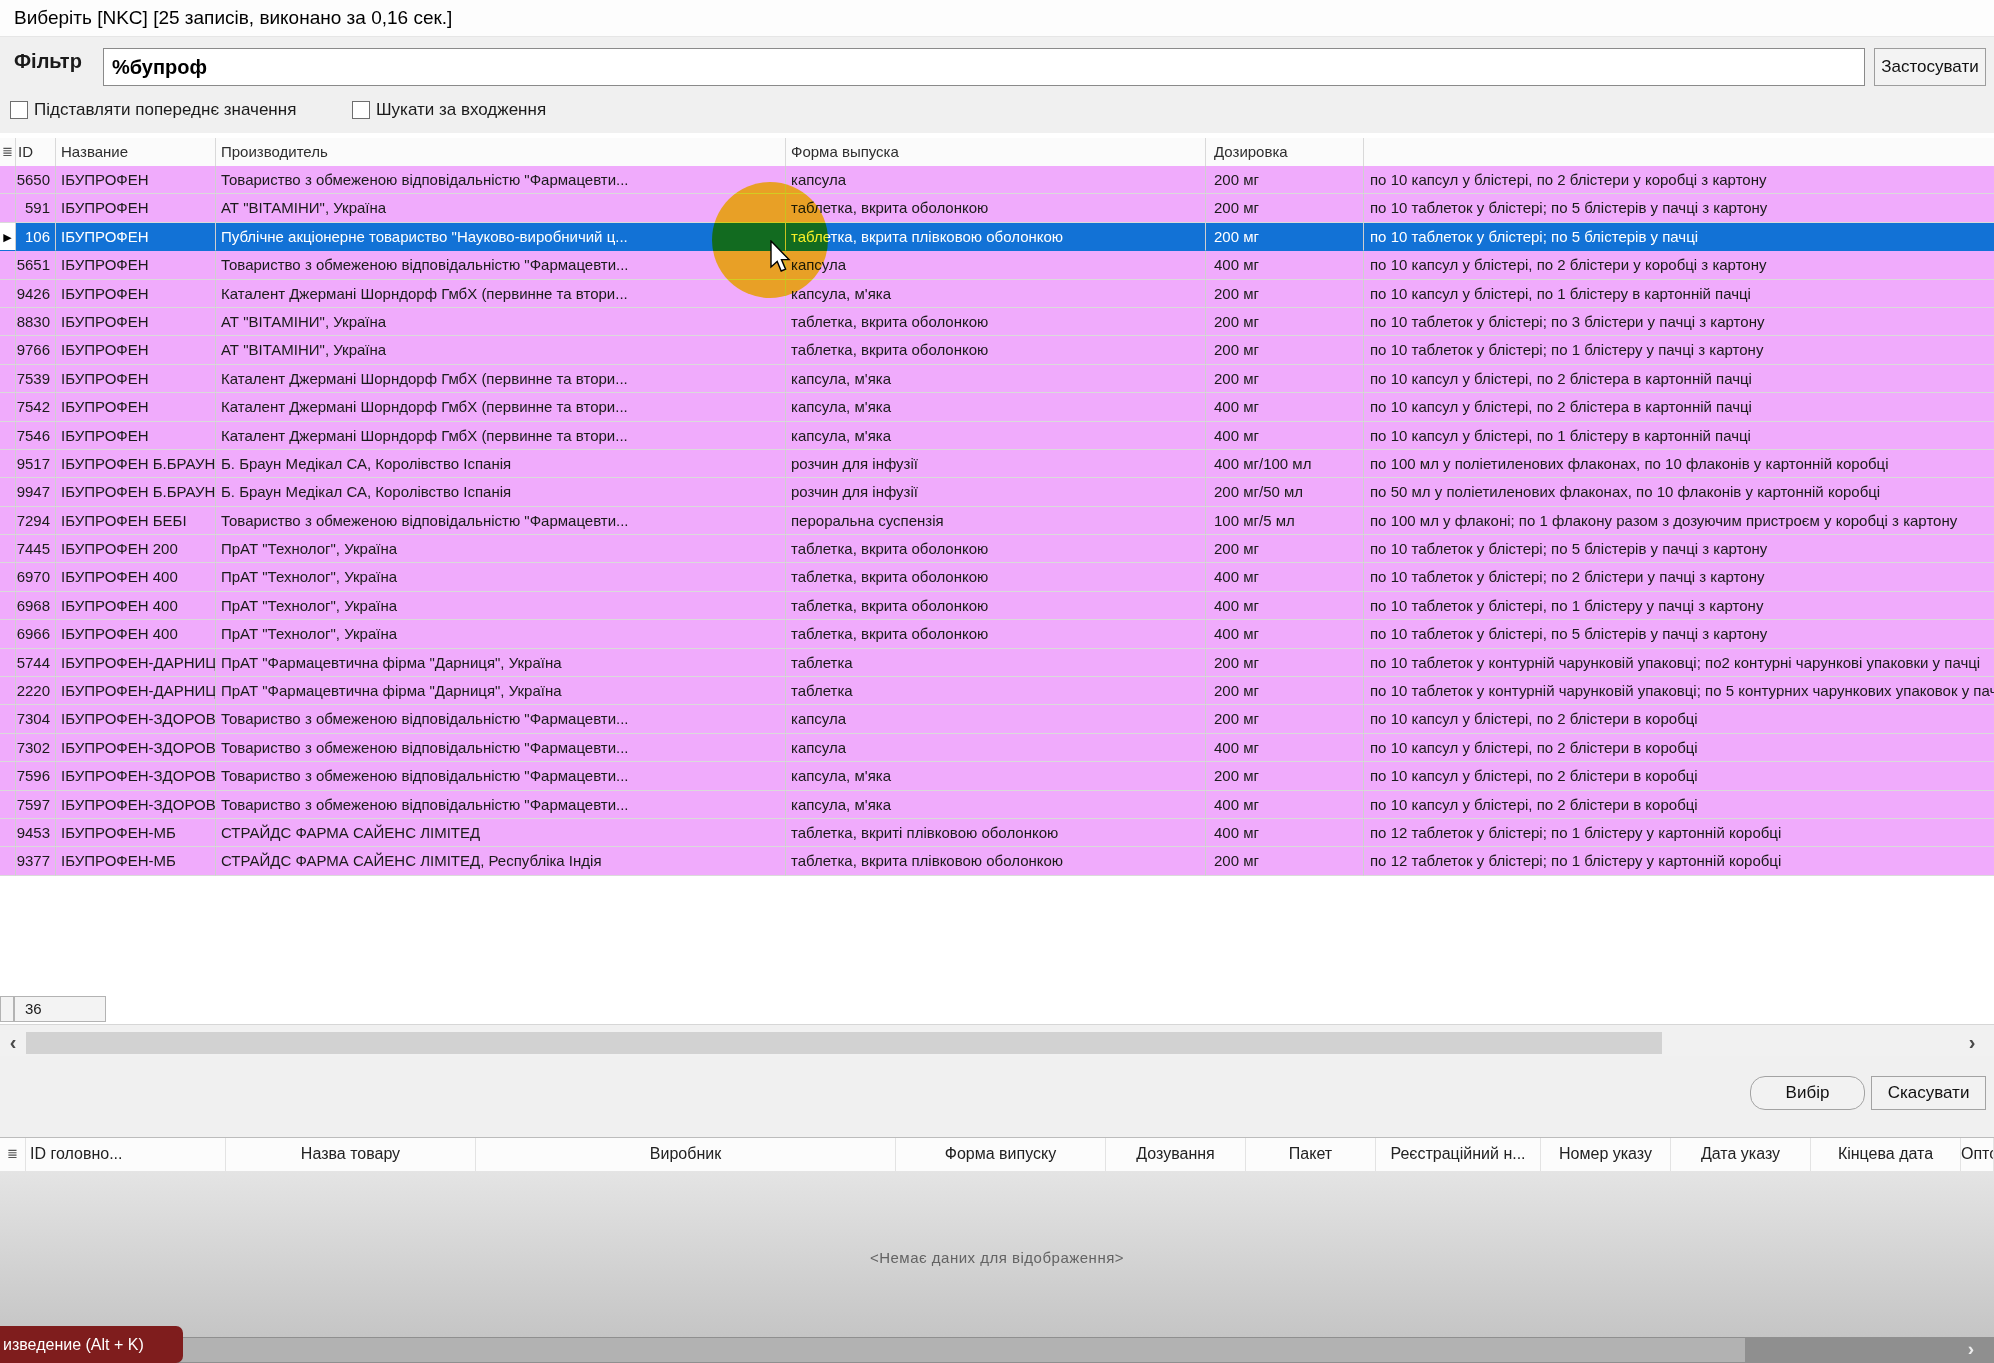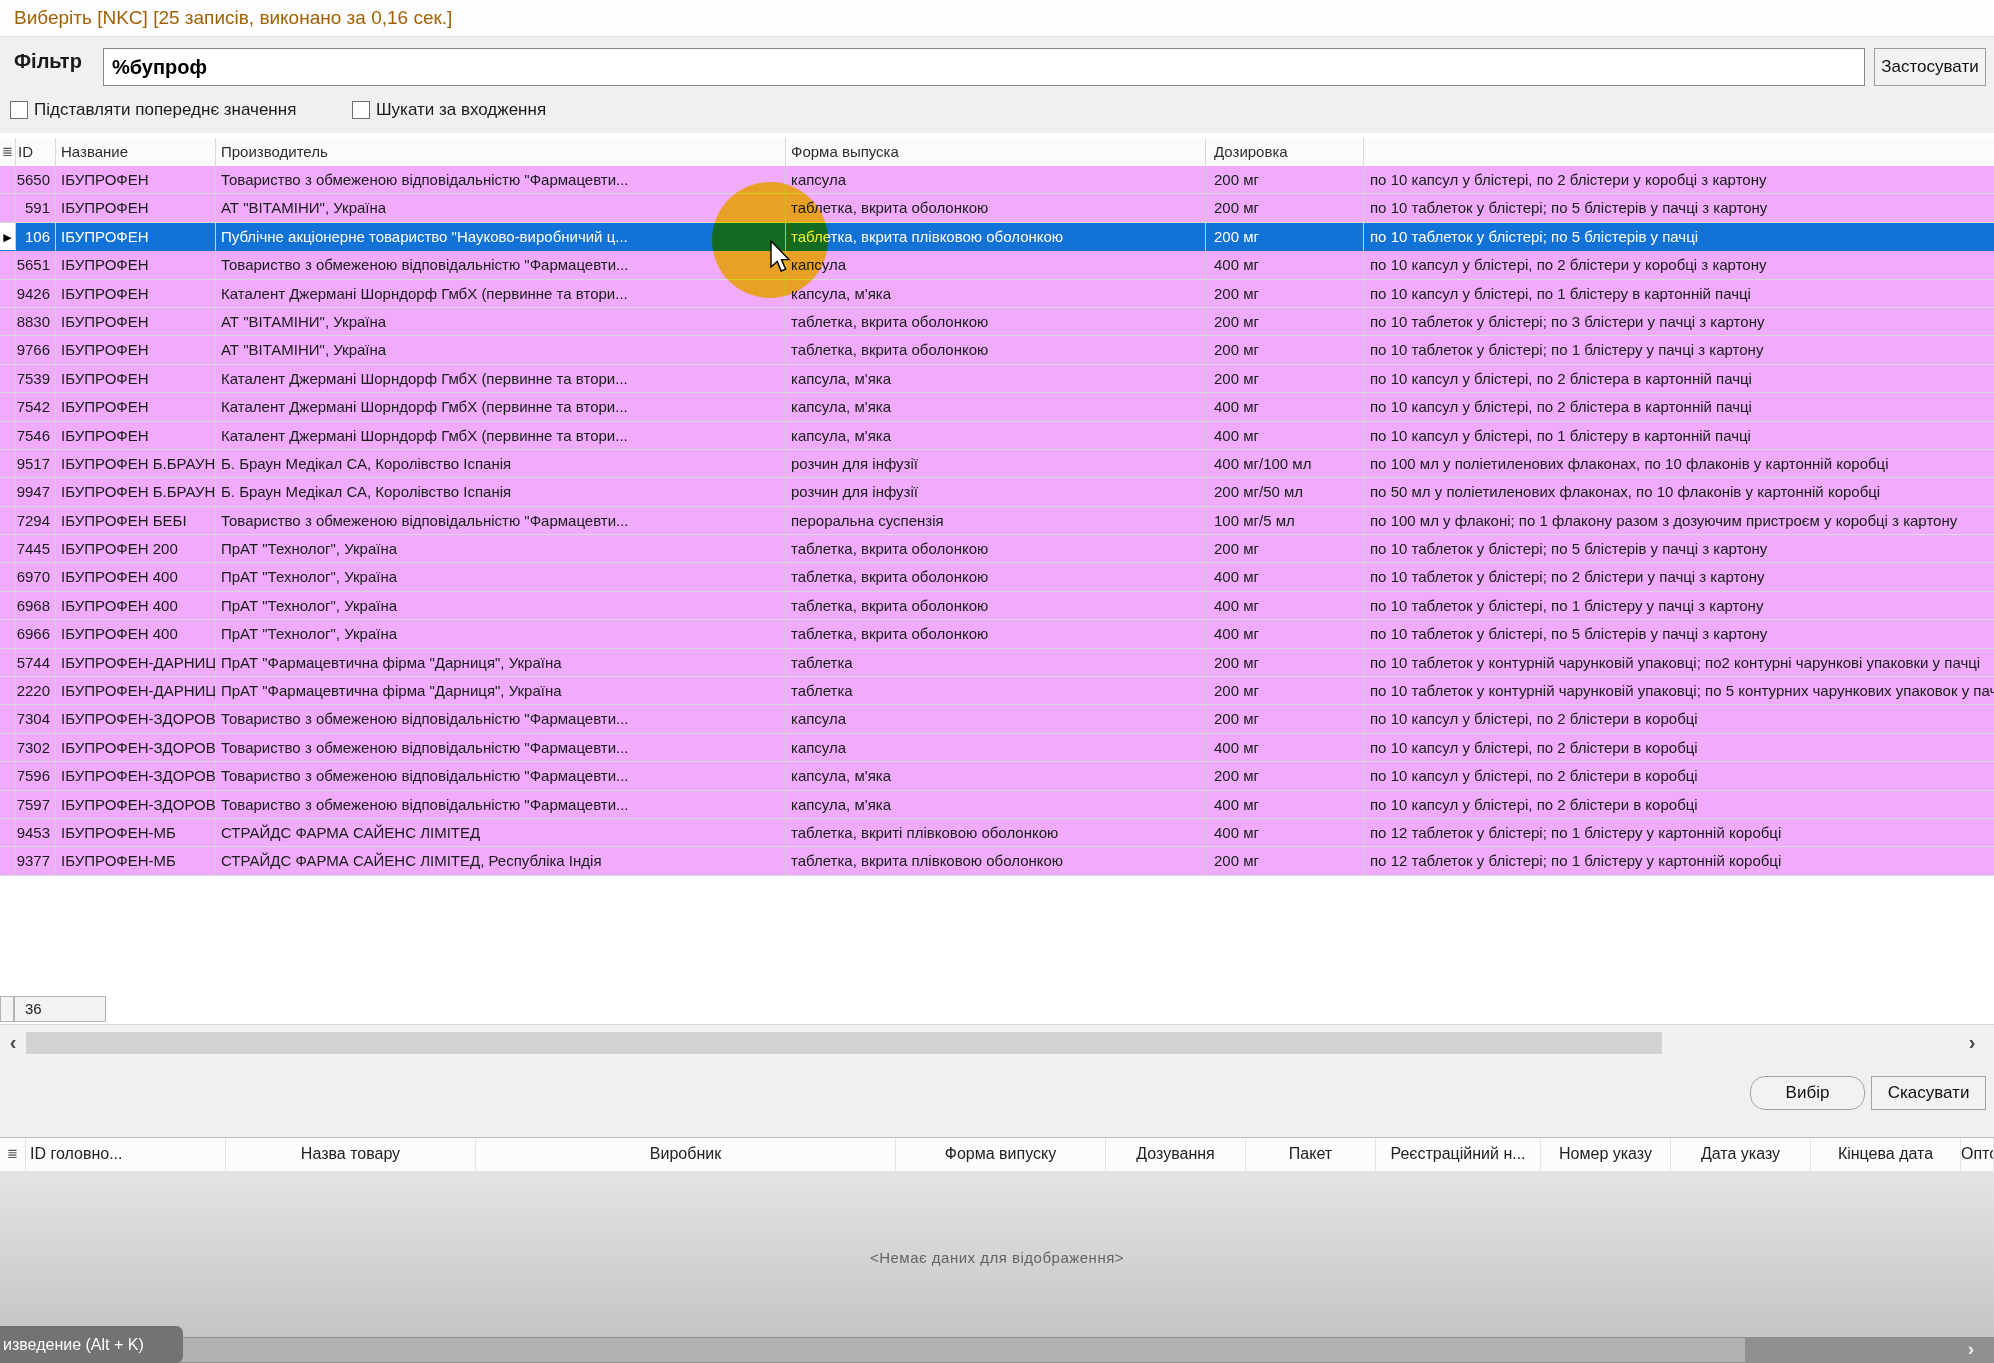--- a/index.html
+++ b/index.html
@@ -1,21 +1,21 @@
 <!DOCTYPE html>
 <html><head>
 <meta charset="utf-8">
 <style>
   html,body{margin:0;padding:0;}
   #root{position:relative;width:1994px;height:1363px;background:#ffffff;overflow:hidden;
         font-family:"Liberation Sans",sans-serif;color:#1b1b1b;}
   .abs{position:absolute;}
   
   .titlebar{left:0;top:0;width:1994px;height:36px;background:#fdfdfd;}
-  .title-text{left:14px;top:0;line-height:36px;font-size:19px;color:#a16207;white-space:nowrap;}
+  .title-text{left:14px;top:0;line-height:36px;font-size:19px;color:#000000;white-space:nowrap;}
   
   .filter-panel{left:0;top:36px;width:1994px;height:96px;background:#f0f0f0;border-top:1px solid #e6e6e6;}
   .filter-label{left:14px;top:13px;font-size:20px;font-weight:bold;}
   .filter-input{left:103px;top:11px;width:1762px;height:38px;box-sizing:border-box;border:1px solid #8a8a8a;
                 background:#fff;font-family:"Liberation Sans",sans-serif;font-size:20px;font-weight:bold;padding:0 8px;outline:none;}
   .apply-btn{left:1874px;top:11px;width:112px;height:38px;box-sizing:border-box;background:#f3f3f3;
              border:1px solid #9d9d9d;font-family:"Liberation Sans",sans-serif;font-size:17px;color:#111;}
   .cbgroup{top:62px;height:22px;display:flex;align-items:center;}
   .cb1{left:10px;} .cb2{left:352px;}
   .cbbox{width:18px;height:18px;background:#fff;border:1px solid #6e6e6e;box-sizing:border-box;display:inline-block;}
@@ -61,21 +61,21 @@
   .bottom-header{left:0;top:1137px;width:1994px;height:33px;display:flex;background:#fcfcfc;
                  border-top:1px solid #bcbcbc;border-bottom:1px solid #e0e0e0;font-size:16px;color:#222;}
   .bh-cell{box-sizing:border-box;border-right:1px solid #e3e3e3;height:33px;line-height:32px;text-align:center;
            overflow:hidden;white-space:nowrap;}
   .bh-first{text-align:left;padding-left:4px;}
   .bottom-empty{left:0;top:1171px;width:1994px;height:166px;background:linear-gradient(#e4e4e4,#c5c5c5);}
   .no-data{left:0;top:78px;width:1994px;text-align:center;font-size:15px;color:#636363;letter-spacing:.5px;}
   .bottom-scroll{left:0;top:1337px;width:1994px;height:26px;background:#8f8f8f;}
   .bs-thumb{left:0;top:1px;width:1745px;height:24px;background:#b2b2b2;}
   .bs-right{left:1958px;top:0;width:26px;height:26px;line-height:24px;text-align:center;font-size:19px;font-weight:bold;color:#ededed;}
-  .tooltip{left:0;top:1326px;width:180px;height:37px;background:#737373;border-radius:0 7px 7px 0;
+  .tooltip{left:0;top:1326px;width:180px;height:37px;background:#7f1d1d;border-radius:0 7px 7px 0;
            color:#fff;font-size:16px;line-height:37px;padding-left:3px;z-index:50;white-space:nowrap;overflow:hidden;}
 </style>
 </head>
 <body>
 
 <div id="root" style="--sel: #1272d6; --hl: #f6ec00;">
 
   <div class="abs titlebar">
     <div class="abs title-text">Виберіть [NKC] [25 записів, виконано за 0,16 сек.]</div>
   </div>

